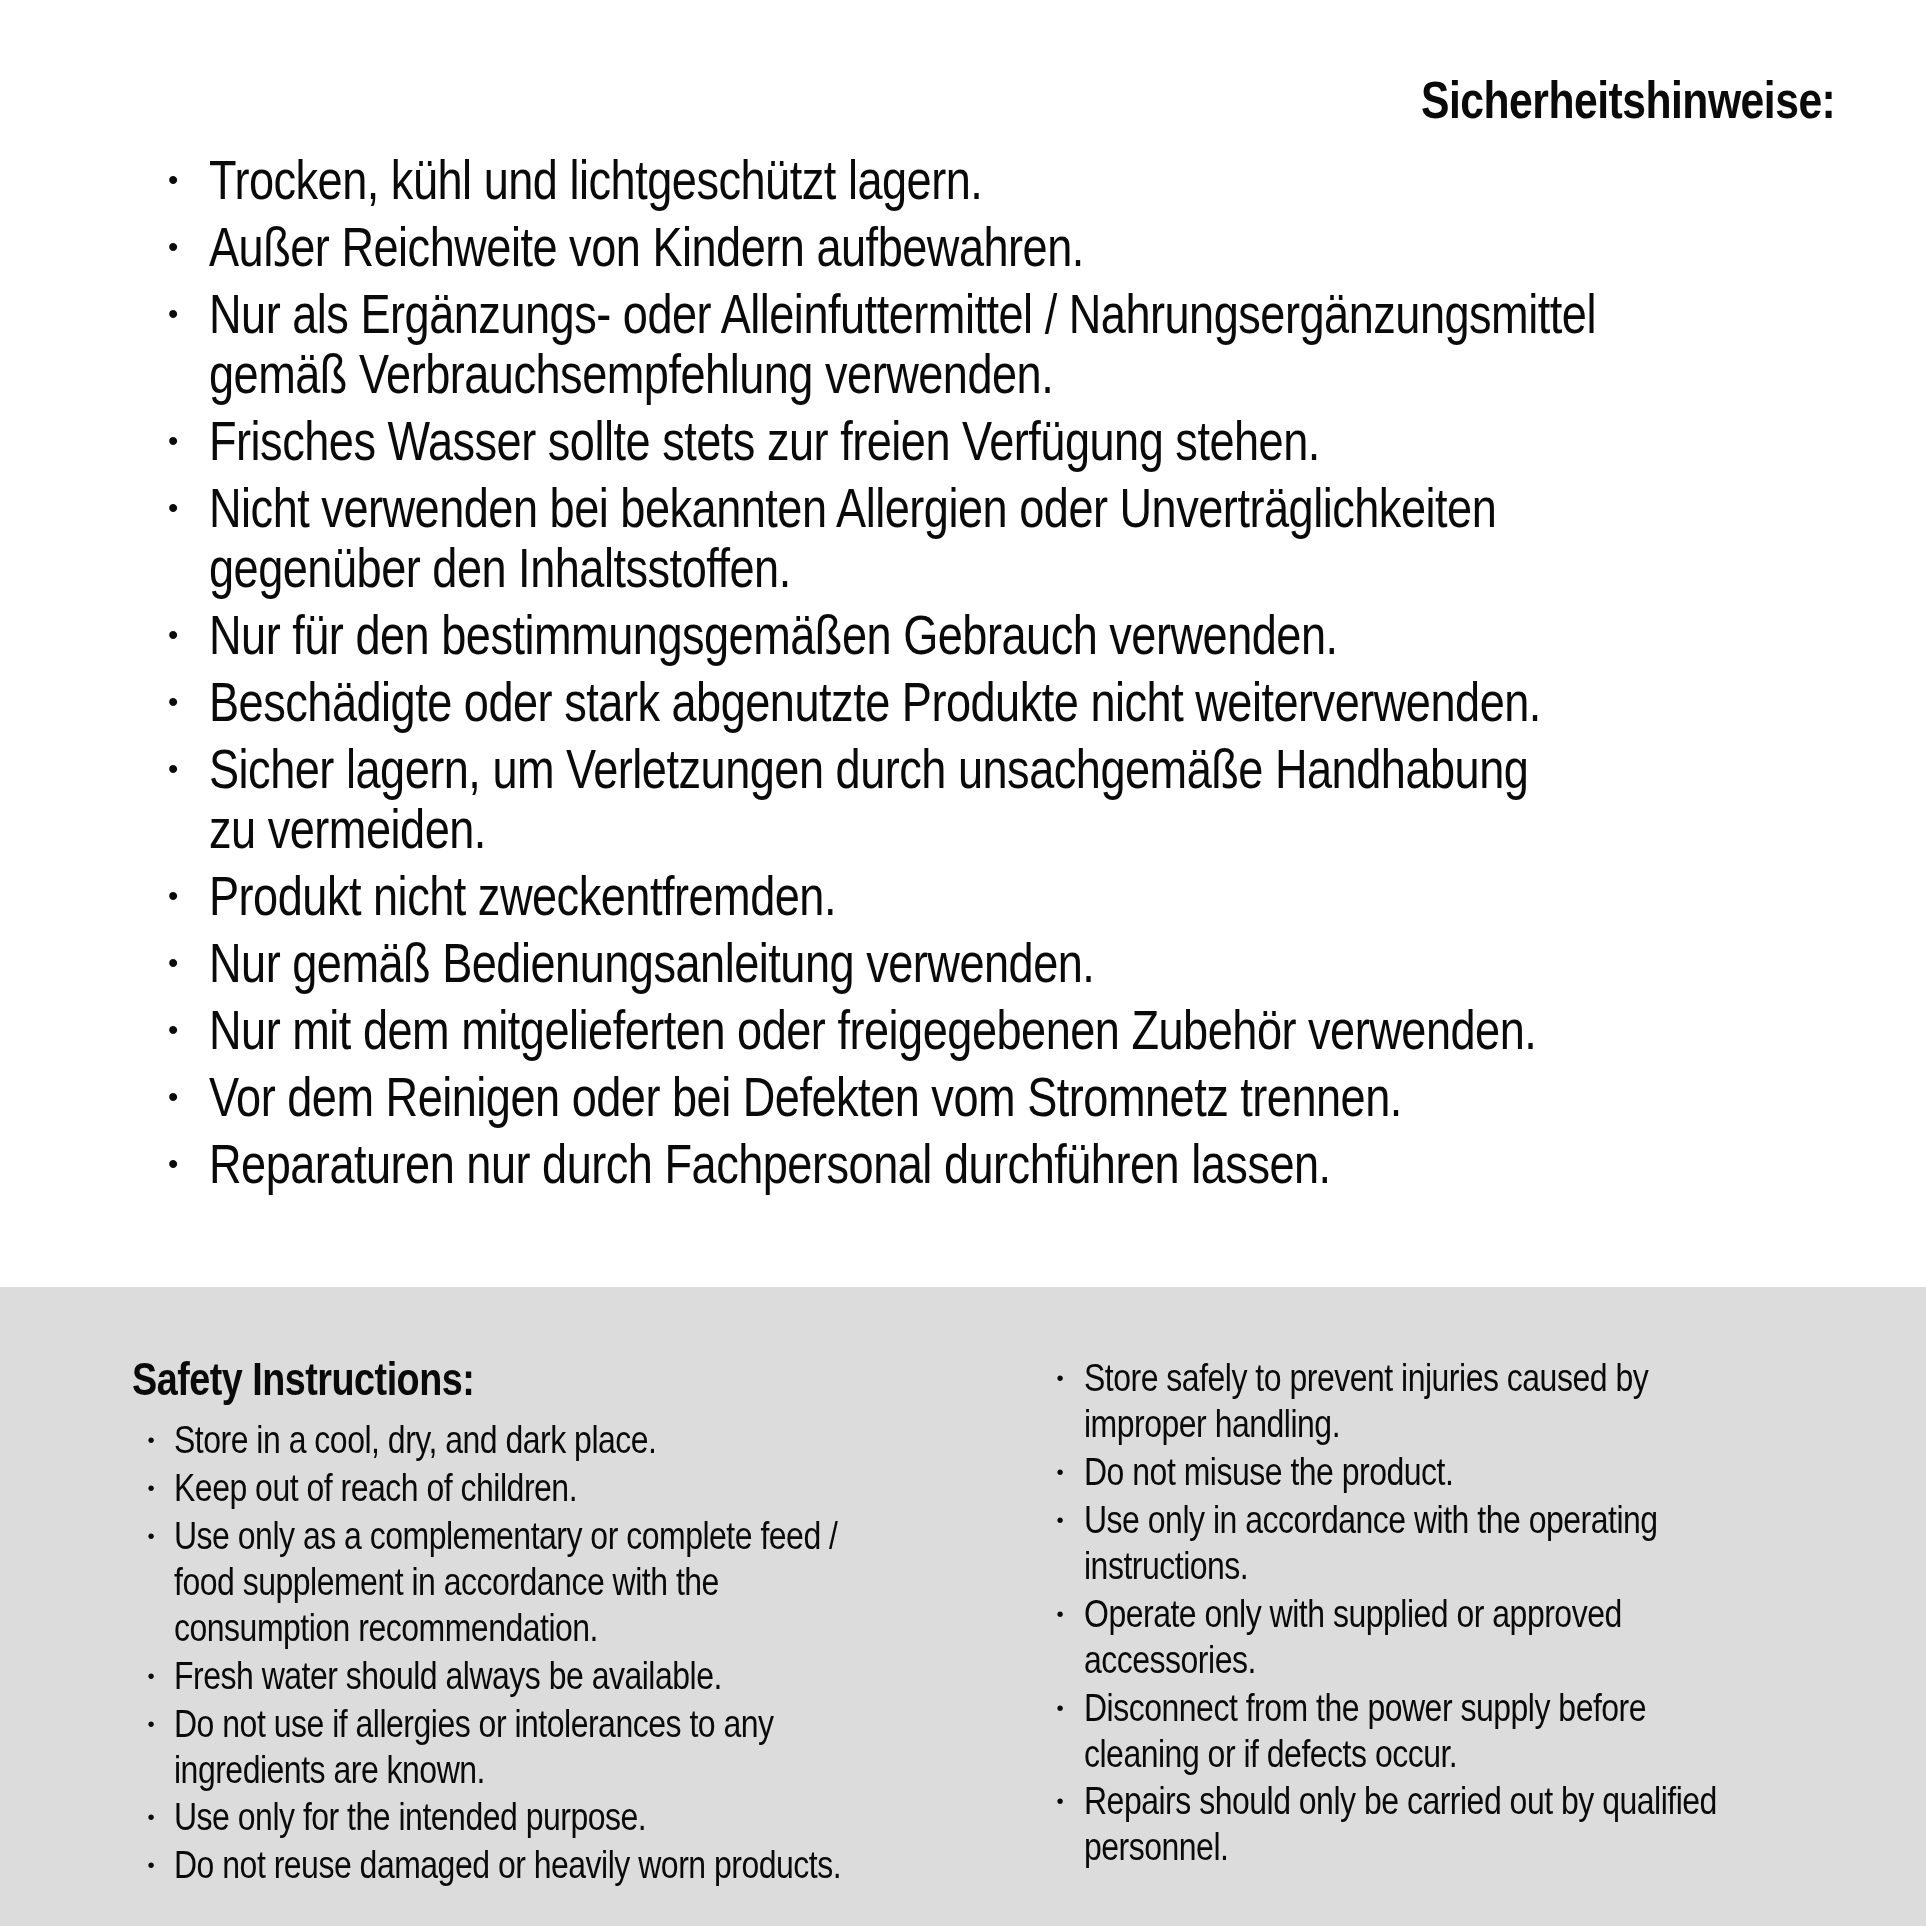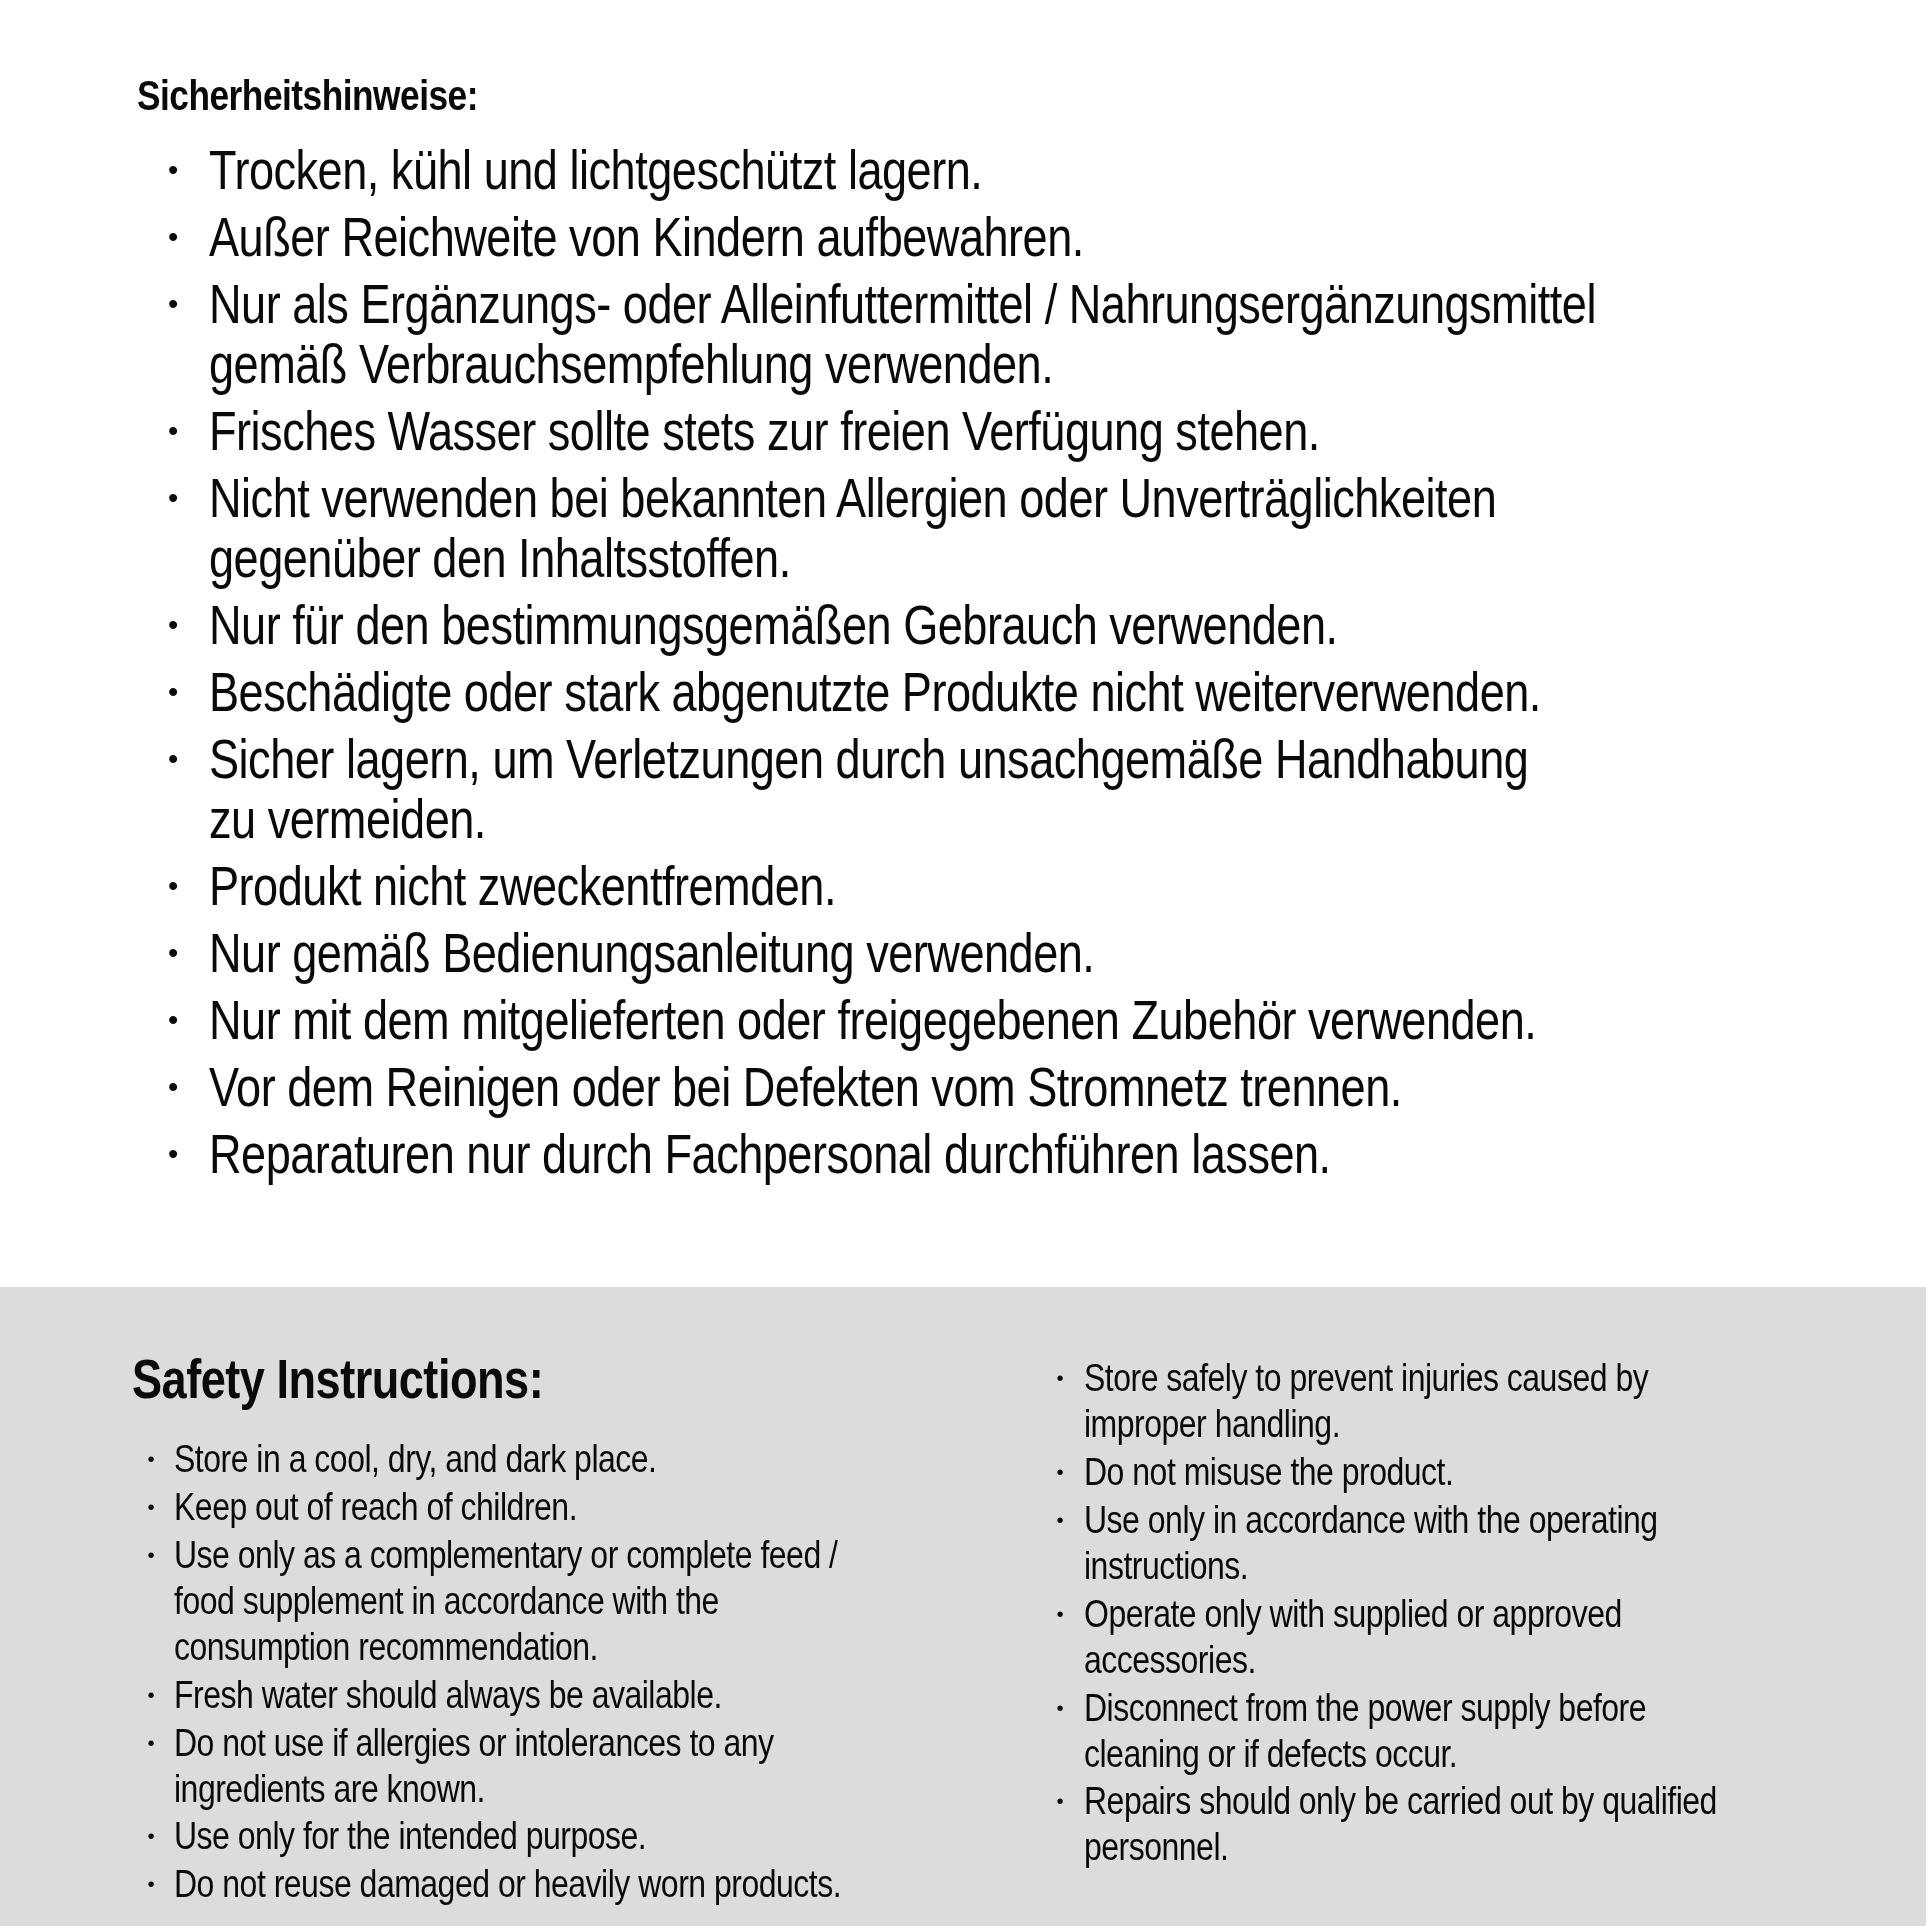--- a/index.html
+++ b/index.html
@@ -21,23 +21,24 @@
     transform-origin: 0 0;
     letter-spacing: -0.6px;
   }
 
   
   .section-de {
     padding: 72px 0 0 137px;
   }
   .de-heading {
     margin: 0 0 22px 0;
-    font-size: 43px;
+    font-size: 52px;
     font-weight: 700;
     line-height: 1.08;
+    text-align: right;
   }
   .de-list {
     list-style: none;
     margin: 0;
     padding: 0 0 0 31px;
   }
   .de-list li {
     display: flex;
     align-items: flex-start;
     font-size: 55px;
@@ -58,22 +59,22 @@
     top: 1287px; bottom: 0;
     background: #dcdcdc;
   }
   .en-inner {
     display: flex;
     padding: 68px 0 0 132px;
   }
   .en-col-left  { flex: none; width: 915px; }
   .en-col-right { flex: 1; min-width: 0; }
   .en-heading {
-    margin: 0 0 32px 0;
-    font-size: 55px;
+    margin: 0 0 13px 0;
+    font-size: 46px;
     font-weight: 700;
     line-height: 49px;
   }
   .en-list {
     list-style: none;
     margin: 0;
     padding: 0 0 0 15.4px;
   }
   .en-col-right .en-list { padding-left: 9.6px; }
   .en-list li {

